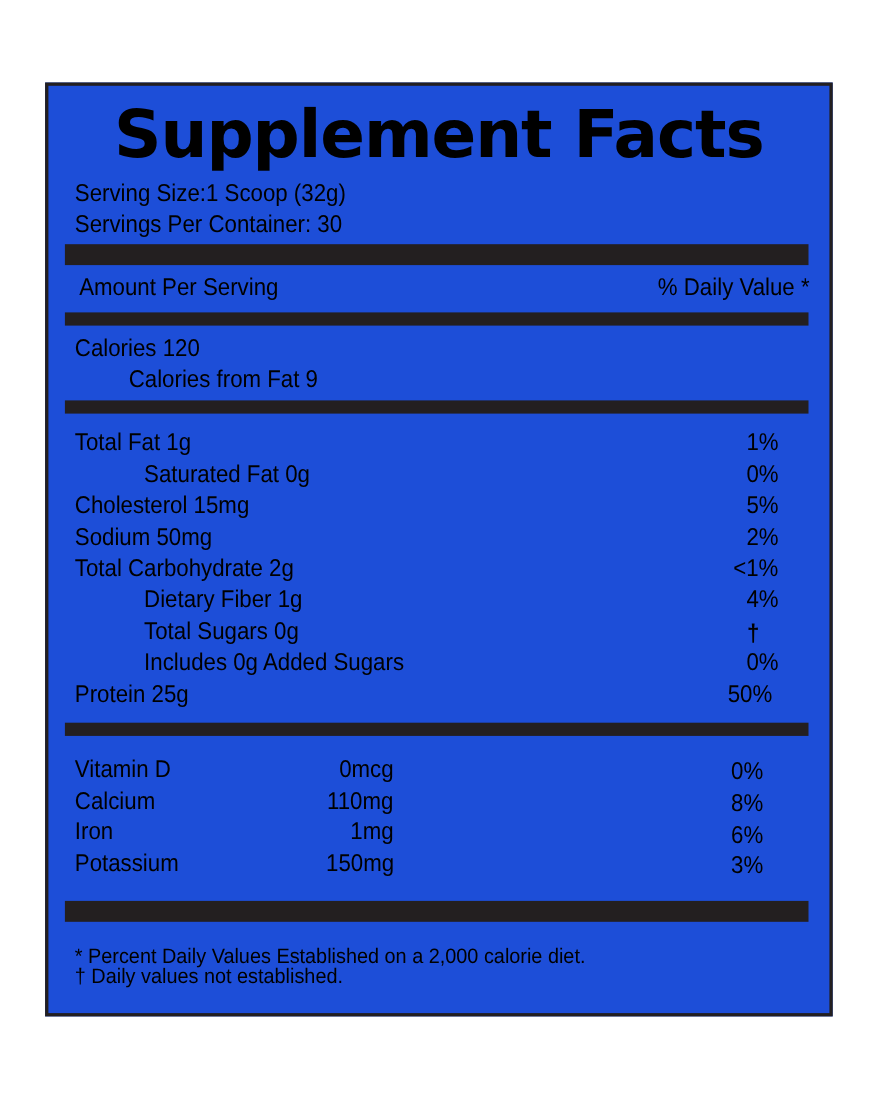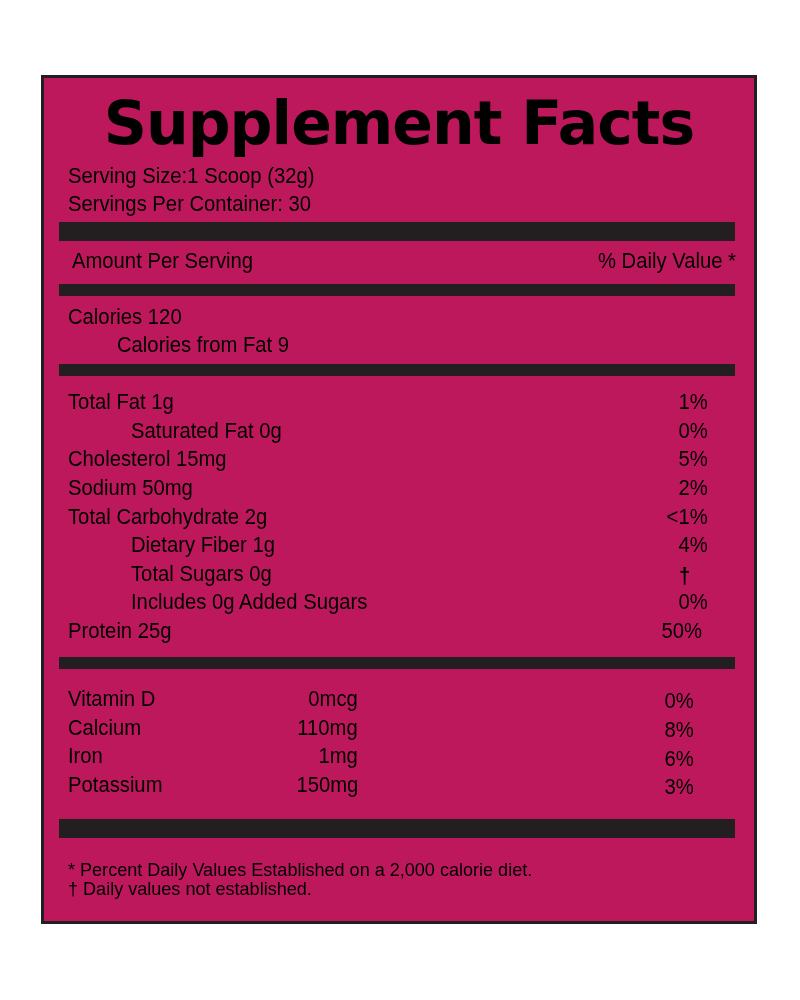--- a/index.html
+++ b/index.html
@@ -1,17 +1,17 @@
 <!DOCTYPE html>
 <html><head>
 <meta charset="utf-8">
 <style>
   html, body { margin:0; padding:0; background:#ffffff; }
   body { width:800px; height:1000px; position:relative; font-family:"Liberation Sans", sans-serif; color:#000; }
-  .frame { position:absolute; left:41px; top:75px; width:710px; height:843px; border:3px solid #231f20; background:#be185d; }
+  .frame { position:absolute; left:41px; top:75px; width:710px; height:843px; border:3px solid #231f20; background:#1d4ed8; }
   .abs { position:absolute; white-space:nowrap; }
   .title { left:0; width:710px; top:10px; text-align:center; font-family:"DejaVu Sans", sans-serif; font-weight:bold; font-size:60px; letter-spacing:-1px; line-height:70px; }
   .t { font-size:22px; line-height:26px; transform:scaleX(0.92); transform-origin:left center; }
   .tr { font-size:22px; line-height:26px; transform:scaleX(0.92); transform-origin:right center; text-align:right; }
   .bar { position:absolute; left:15px; width:676px; background:#231f20; }
   .foot { font-size:19px; line-height:20px; transform:scaleX(0.95); transform-origin:left center; }
 </style>
 </head>
 <body>
 

